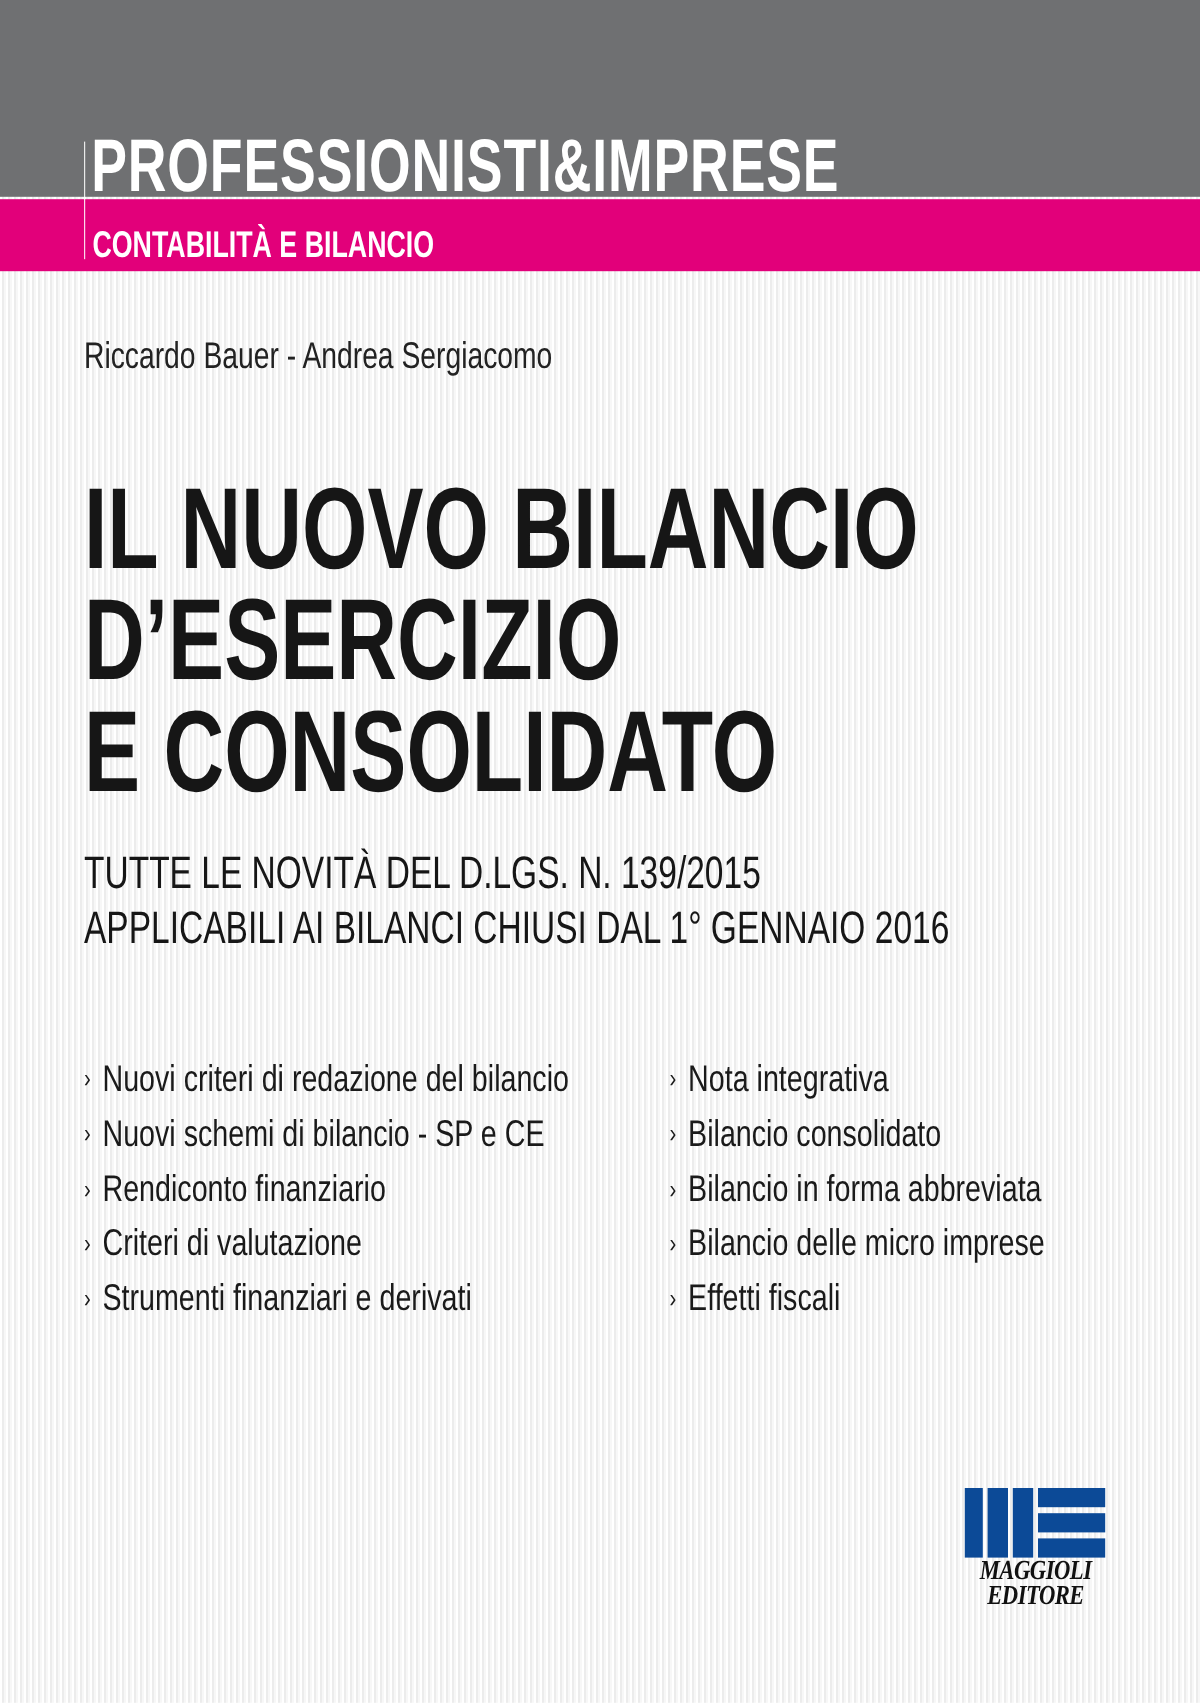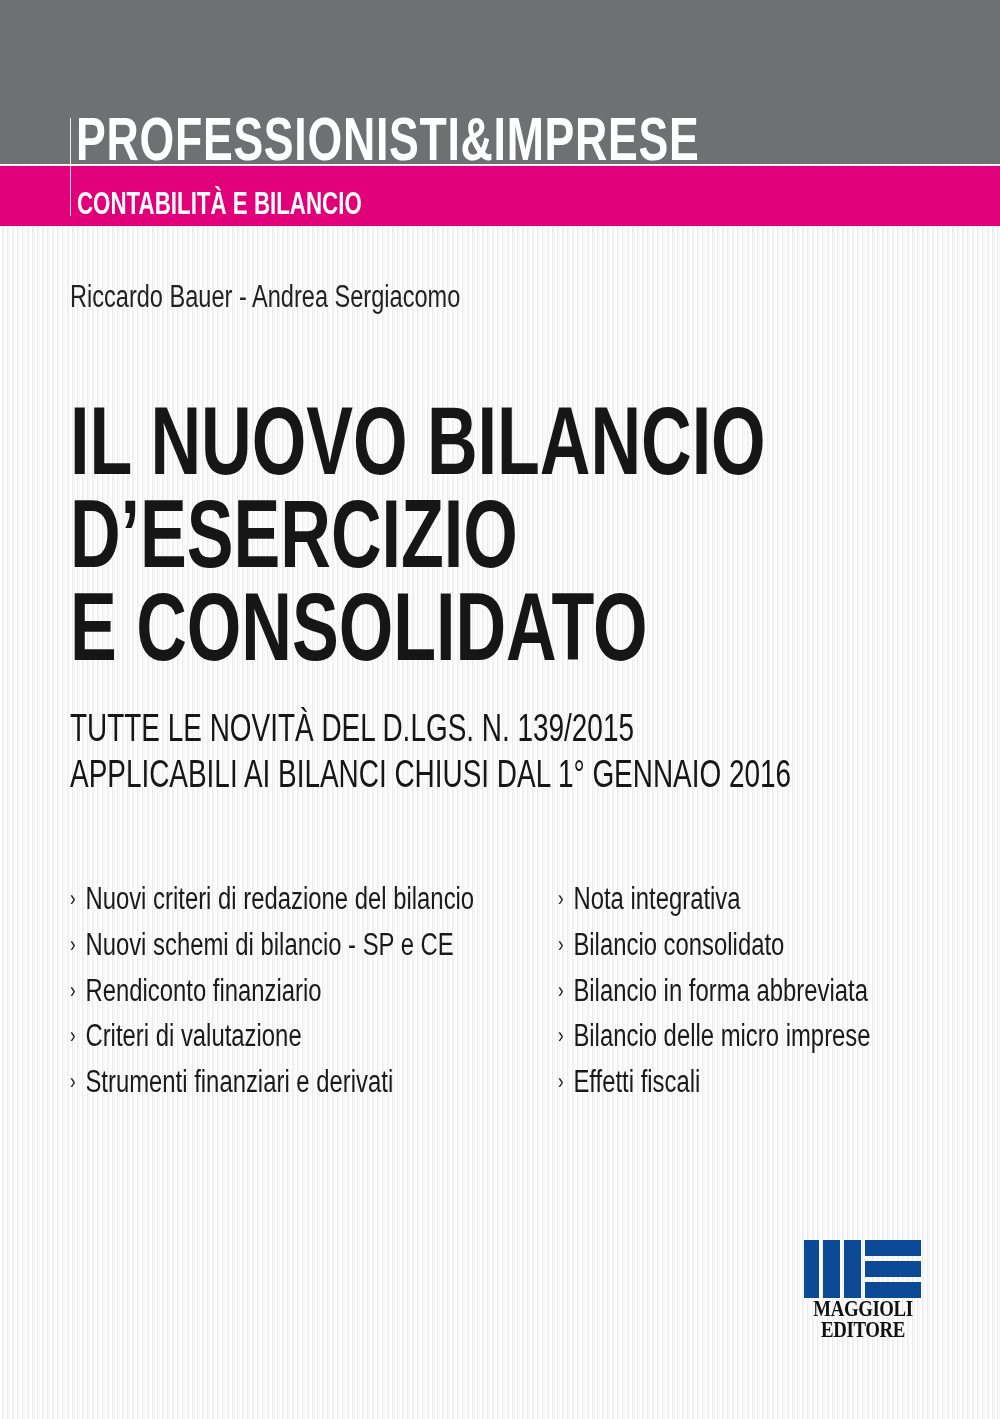--- a/index.html
+++ b/index.html
@@ -59,21 +59,21 @@
     position: absolute; top: 876px;
     font-size: 31px; line-height: 45.8px; color: #1a1a1a;
     transform: scaleX(0.77); transform-origin: left top;
     white-space: nowrap;
   }
   .topics.col1 { left: 70px; }
   .topics.col2 { left: 558px; }
   .topics .item { display: block; }
   .topics .bullet { font-size: 22px; display: inline-block; width: 20px; vertical-align: 3px; }
   .logo {
-    position: absolute; left: 804px; top: 1240px; width: 118px; height: 100px;
+    position: absolute; left: 804px; top: 1240px; width: 118px; height: 100px; font-style: italic;
   }
   .logo .vbar { position: absolute; top: 0; height: 58px; background: #0c4a97; }
   .logo .hbar { position: absolute; left: 61px; width: 56px; height: 16px; background: #0c4a97; }
   .logo .name {
     position: absolute; left: -2px; width: 122px; text-align: center;
     font-family: "Liberation Serif", "DejaVu Serif", serif; font-weight: bold;
     color: #111; font-size: 23px; line-height: 21px;
     transform: scaleX(0.82); transform-origin: center top;
     letter-spacing: -0.5px;
   }

